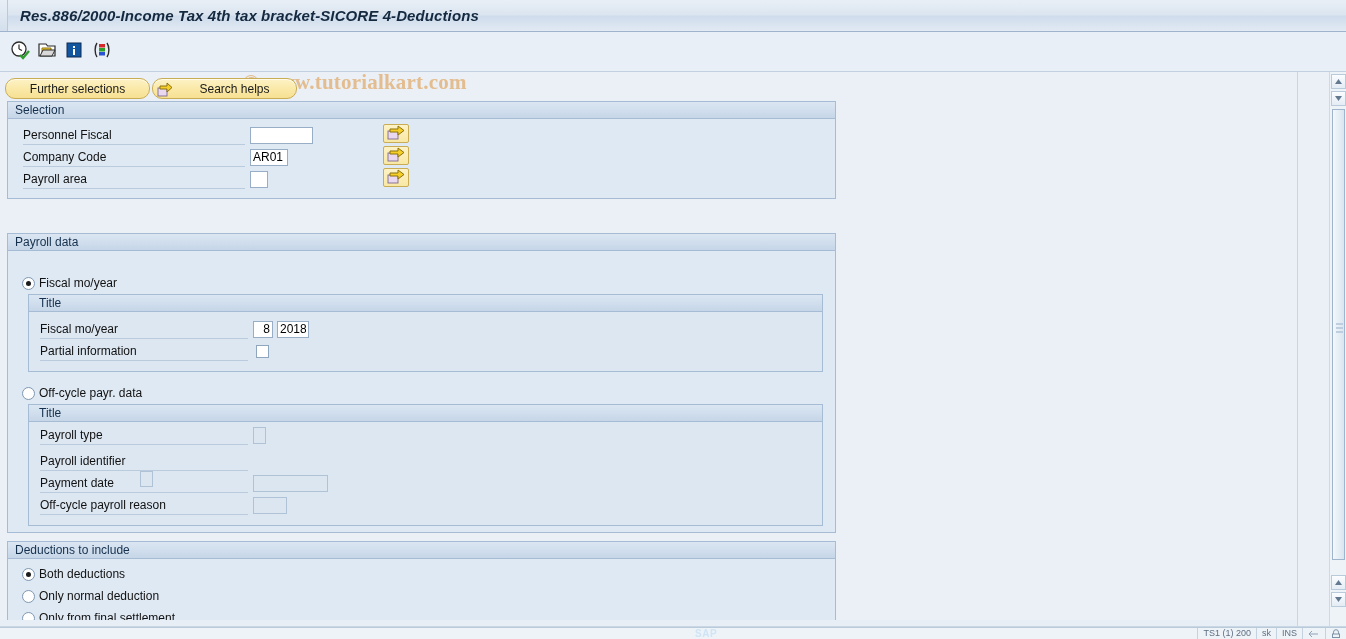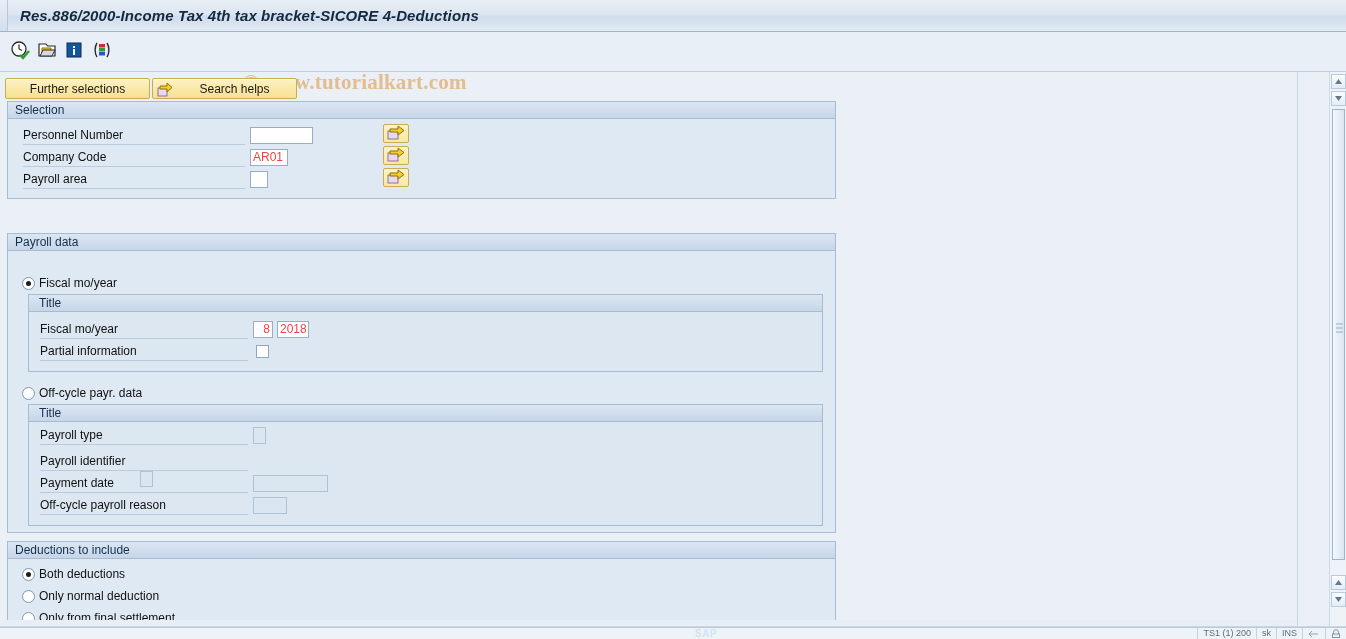--- a/index.html
+++ b/index.html
@@ -81,21 +81,21 @@
   .actionrow {
     position: absolute;
     left: 0; top: 76px;
     width: 1346px; height: 25px;
   }
   .sapbtn {
     position: absolute;
     height: 21px;
     background: linear-gradient(to bottom,#fdf2c6 0%, #fae9a8 50%, #f7e093 100%);
     border: 1px solid #c9ad55;
-    border-radius: 2px;
+    border-radius: 10px;
     display: flex; align-items: center; justify-content: center;
     font-size: 12px;
     color: #1a1a1a;
     cursor: pointer;
     box-shadow: inset 0 1px 0 #fffbe8;
     white-space: nowrap;
   }
   #btn-further { left: 5px; top: 2px; width: 145px; }
   #btn-searchhelps { left: 152px; top: 2px; width: 145px; padding-left: 20px; }
   .btn-arrow-ico {
@@ -154,21 +154,21 @@
     height: 20px;
     line-height: 20px;
     box-sizing: border-box;
   }
   .finput {
     height: 17px;
     border: 1px solid #98aec6;
     background: #ffffff;
     font-family: "Liberation Sans", sans-serif;
     font-size: 12px;
-    color: #ef4444;
+    color: #000000;
     padding: 0 2px;
     outline: none;
   }
   .finput.disabled {
     background: #dbe6f1;
     border: 1px solid #b0c2d6;
     color: #6d7e90;
   }
   .finput.ralign { text-align: right; }
 
@@ -374,21 +374,21 @@
       </span>
       <span>Search helps</span>
     </div>
   </div>
 
   <div class="grp" style="left:7px; top:101px; width:829px; height:98px;">
     <div class="grp-hdr">Selection</div>
     <div class="grp-body" style="height:80px;">
 
       <div class="frow" style="left:15px; top:6px;">
-        <span class="flabel" style="width:222px;">Personnel Number</span>
+        <span class="flabel" style="width:222px;">Personnel Fiscal</span>
         <input class="finput" style="width: 63px; margin-left: 5px;" value="">
       </div>
       <div class="arrbtn" style="left:375px; top:5px;">
         <span>
           <svg width="18" height="15" viewBox="0 0 18 15">
             <rect x="1" y="6" width="10" height="8" fill="#e9d8ef" stroke="#7f6a8c" stroke-width="0.9"></rect>
             <path d="M3 4 h8 V1 l6 4.5 -6 4.5 V7 H3 Z" fill="#f5cf28" stroke="#8a7011" stroke-width="1"></path>
           </svg>
         </span>
       </div>

